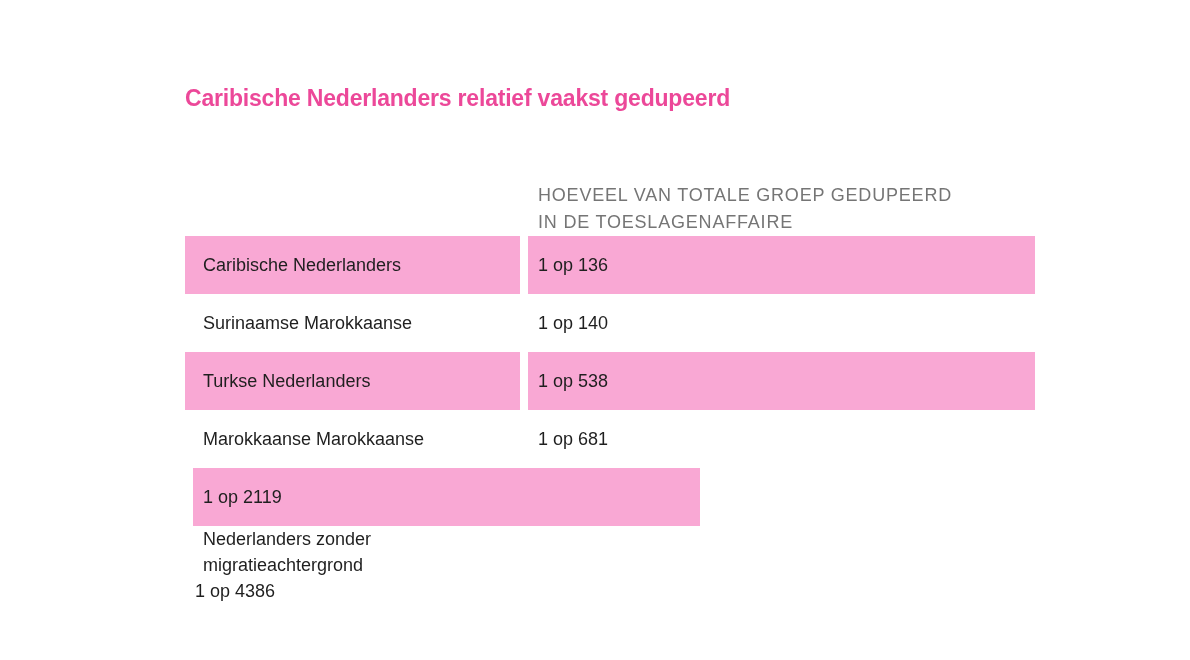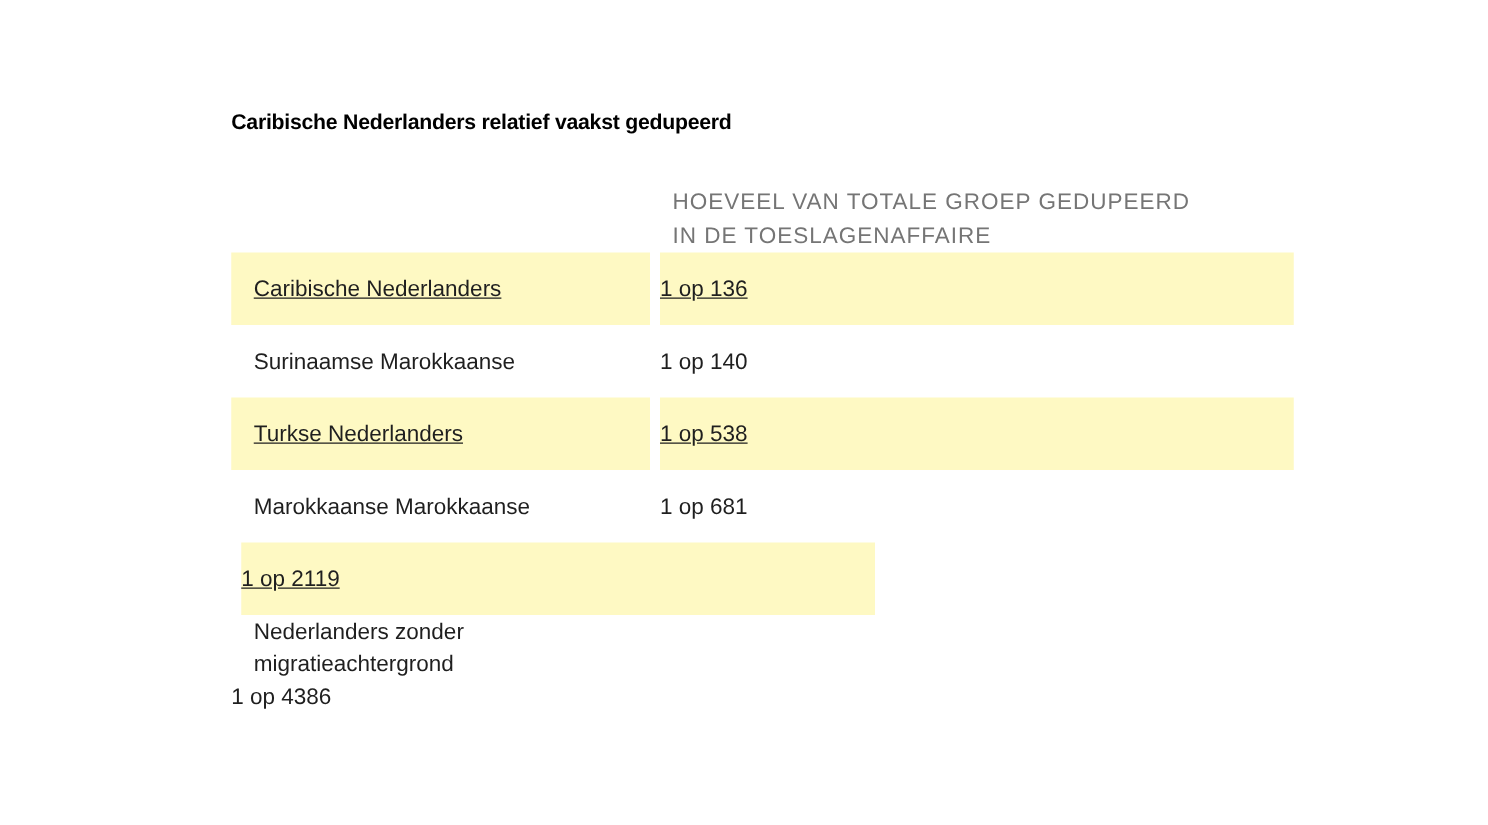--- a/index.html
+++ b/index.html
@@ -12,26 +12,26 @@
     overflow: hidden;
     font-family: "Liberation Sans", sans-serif;
   }
   .content {
     position: absolute;
     left: 185px;
     top: 84px;
     width: 850px;
   }
   .title {
-    font-size: 17px;
+    font-size: 23px;
     line-height: 28px;
     font-weight: 700;
     letter-spacing: -0.2px;
-    color: #000000;
-    margin-bottom: 36px;
+    color: #ec4899;
+    margin-bottom: 70px;
   }
   .header-row {
     display: flex;
   }
   .col-label { width: 335px; }
   .col-gutter { width: 8px; }
   .col-value { width: 507px; }
   .header-text {
     color: #757575;
     font-size: 18px;
@@ -46,23 +46,23 @@
     font-size: 18px;
     color: #1f1f1f;
   }
   .row.tall { min-height: 86px; flex-direction: column; }
   .cell {
     display: flex;
     align-items: center;
     line-height: 26px;
   }
   .cell.col-label { padding-left: 18px; padding-right: 12px; }
-  .cell.col-value { }
+  .cell.col-value { padding-left: 10px; }
   .row.shaded .cell.col-label,
-  .row.shaded .cell.col-value { background: #fef9c3; text-decoration: underline; }
+  .row.shaded .cell.col-value { background: #f9a8d4; }
 </style>
 </head>
 <body>
 
 <div class="page">
   <div class="content">
 
     <div class="title">Caribische Nederlanders relatief vaakst gedupeerd</div>
 
     <div class="header-row">

